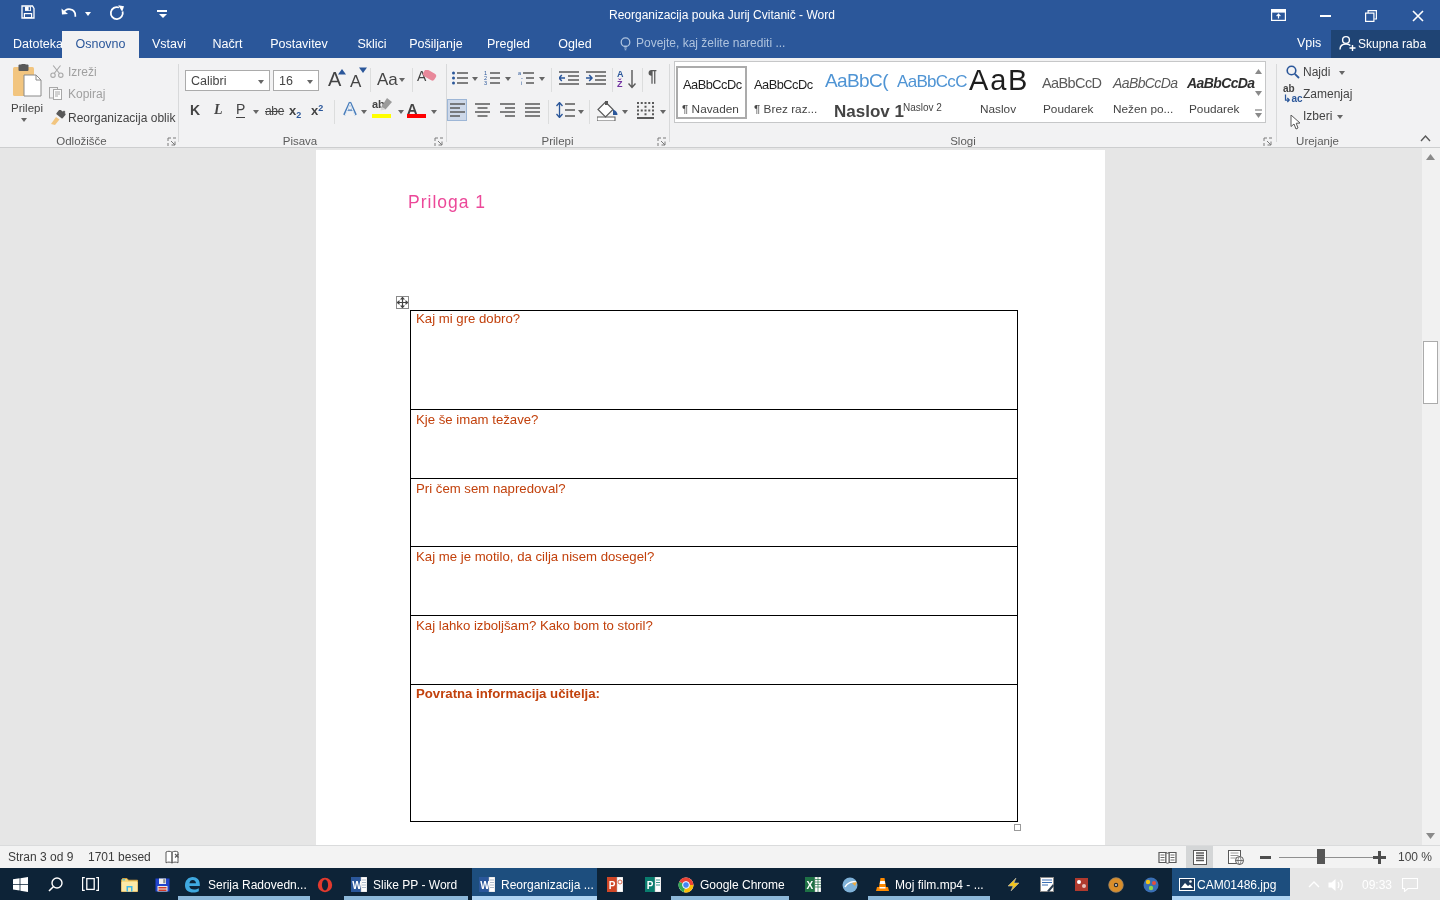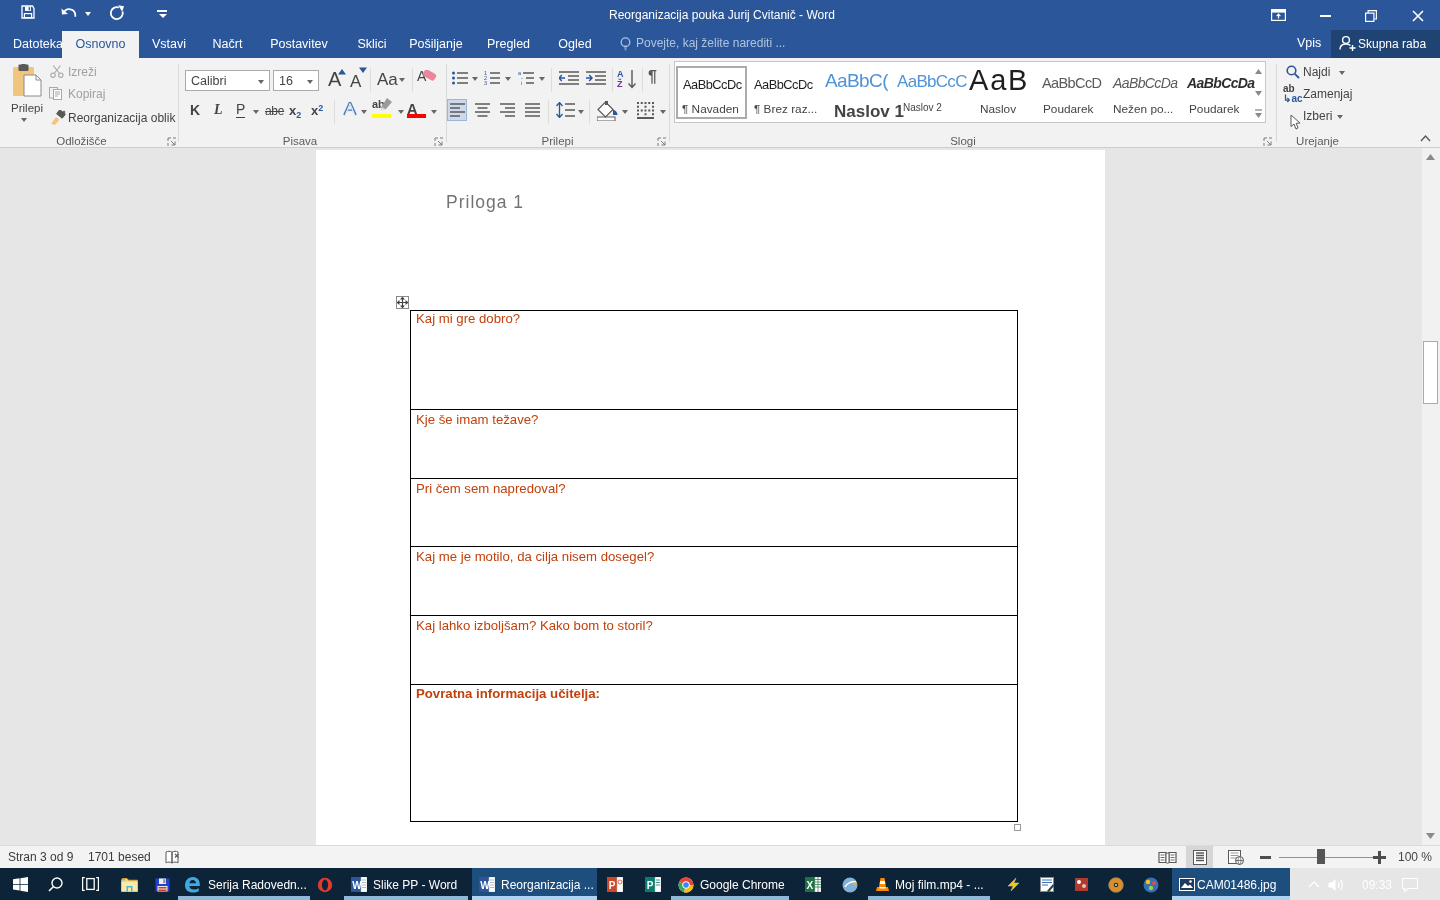--- a/index.html
+++ b/index.html
@@ -390,21 +390,21 @@
   <div class="abs ribtxt" style="left:1303px; top:51px;">Izberi</div>
   <div class="caret abs" style="left:1337px; top:57px;"></div>
 
   <svg class="abs" style="left:1420px; top:76px;" width="11" height="8" viewBox="0 0 11 8">
     <path d="M1 7 L5.5 2 L10 7" fill="none" stroke="#595959" stroke-width="1.4"></path>
   </svg>
 </div>
 
 <div class="abs" id="docarea">
   <div id="page">
-    <div class="abs" style="left:92px; top:42px; font-size:17.5px; letter-spacing:1px; color:#737373;margin-left:38px;">Priloga 1</div>
+    <div class="abs" style="left:92px; top:42px; font-size:17.5px; letter-spacing:1px; color:#ec4899;">Priloga 1</div>
 
     <div class="abs" style="left:79.5px; top:146px; width:13px; height:13px; border:1px solid #8a8a8a; background:#fff;">
       <svg width="11" height="11" viewBox="0 0 11 11" style="display:block; margin:0;">
         <path d="M5.5 1 V10 M1 5.5 H10" stroke="#444" stroke-width="1.2"></path>
         <path d="M5.5 -0.5 L8 2.5 H3 Z M5.5 11.5 L8 8.5 H3 Z M-0.5 5.5 L2.5 3 V8 Z M11.5 5.5 L8.5 3 V8 Z" fill="#444"></path>
       </svg>
     </div>
 
     <div class="abs" style="left:94px; top:160px; width:607.5px; height:511.5px; border:1.5px solid #000;">
       <div class="abs" style="left:0; top:0; width:100%; height:98.5px; border-bottom:1.5px solid #000;"></div>

